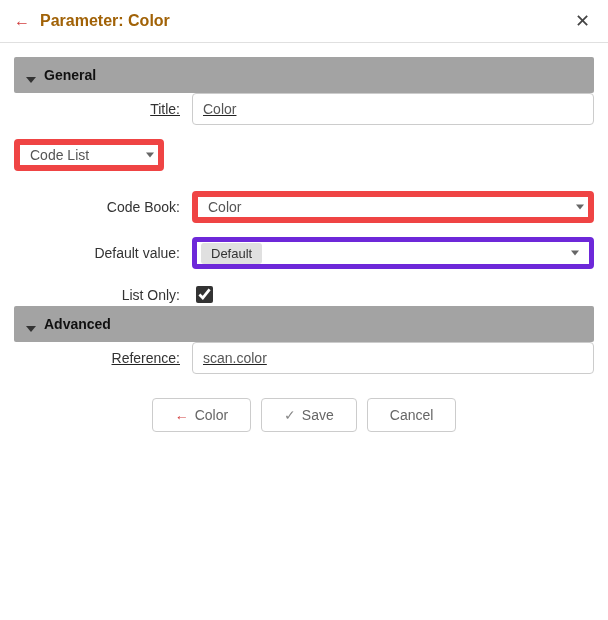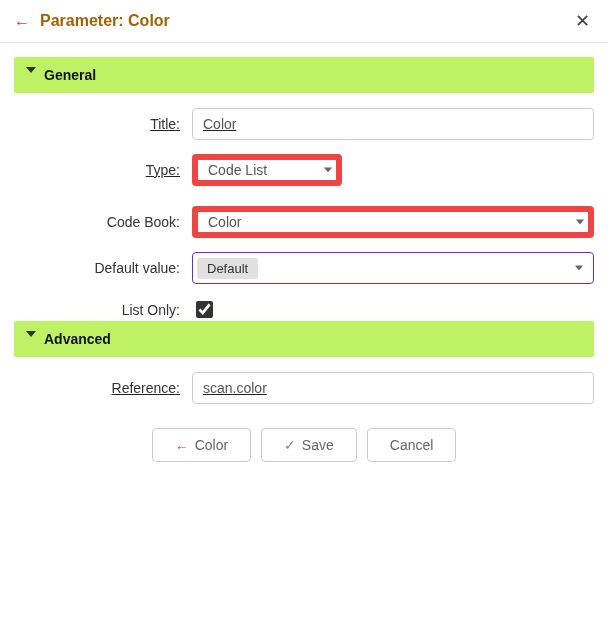--- a/index.html
+++ b/index.html
@@ -33,29 +33,29 @@
   .close-x {
     font-size: 18px;
     color: #444;
     cursor: pointer;
     padding: 0 4px;
   }
   .content {
     padding: 14px 14px 20px 14px;
   }
   .section-header {
-    background: #bef264;
+    background: #a3a3a3;
     padding: 10px 12px;
     font-weight: 700;
     color: #111;
     display: flex;
-    align-items: flex-start;
+    align-items: flex-end;
     gap: 8px;
     border-radius: 2px;
-    margin-bottom: 15px;
+    margin-bottom: 0;
     cursor: pointer;
   }
   .section-header + .fields {
     margin-bottom: 20px;
     text-decoration: underline;
   }
   .chev-down {
     display: inline-block;
     width: 0; height: 0;
     border-left: 5px solid transparent;
@@ -113,21 +113,21 @@
     transform: translateY(-50%);
     pointer-events: none;
     width: 0; height: 0;
     border-left: 4px solid transparent;
     border-right: 4px solid transparent;
     border-top: 5px solid #666;
   }
   .default-value-wrap {
     flex: 1;
     height: 32px;
-    border: 1px solid #6d28d9;
+    border: 5px solid #6d28d9;
     border-radius: 4px;
     display: flex;
     align-items: center;
     padding: 3px 26px 3px 4px;
     position: relative;
     cursor: pointer;
   }
   .default-chip {
     background: #e0e0e0;
     border-radius: 3px;
@@ -181,21 +181,20 @@
   <div class="section-header">
     <span class="chev-down"></span>
     <span>General</span>
   </div>
   <div class="fields">
     <div class="field-row">
       <div class="field-label">Title:</div>
       <input class="text-input" value="Color" style="">
     </div>
     <div class="field-row">
-      <div class="field-label">Type:</div>
       <div class="select-wrap narrow">
         <input class="select-input" readonly="" value="Code List" style="">
         <span class="select-caret"></span>
       </div>
     </div>
   </div>
 
   <div class="fields">
     <div class="field-row">
       <div class="field-label">Code Book:</div>

